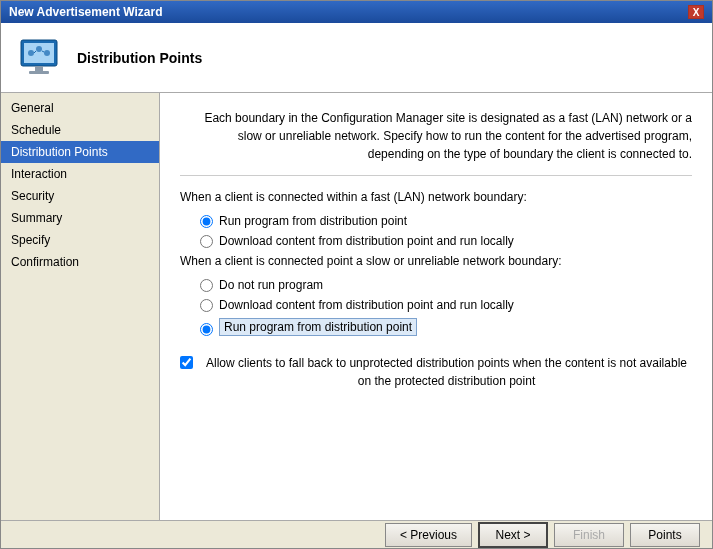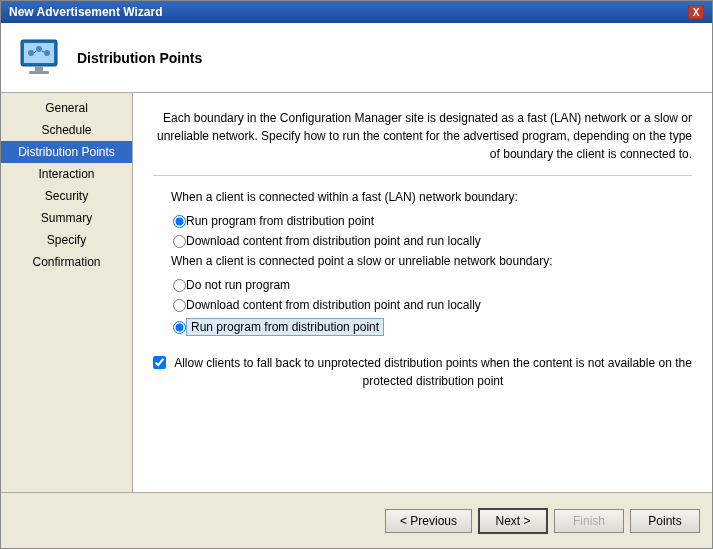--- a/index.html
+++ b/index.html
@@ -63,25 +63,24 @@
       font-size: 14px;
       font-weight: bold;
       color: #000;
     }
     .main-content {
       display: flex;
       flex: 1;
       overflow: hidden;
     }
     .sidebar {
-      width: 132px;
+      width: 159px;
       background: #ece9d8;
       border-right: 1px solid #aaa;
       padding-top: 4px;
-      text-align: center;
     }
     .sidebar-item {
       padding: 4px 10px;
       font-size: 12px;
       color: #000;
       cursor: pointer;
     }
     .sidebar-item.active {
       background: #316ac5;
       color: white;
@@ -101,29 +100,29 @@
     }
     .separator {
       border: none;
       border-top: 1px solid #ccc;
       margin: 8px 0 14px 0;
     }
     .section-label {
       font-size: 12px;
       color: #000;
       margin-bottom: 10px;
-      margin-left: 18px;
     }
     .radio-group {
       margin-left: 20px;
       margin-bottom: 6px;
     }
     .radio-item {
       display: flex;
-      align-items: center;
+      align-items: flex-end;
+      gap: 6px;
       margin-bottom: 6px;
       font-size: 12px;
     }
     .radio-item input[type="radio"] {
       margin: 0;
     }
     .highlighted-radio label {
       border: 1px solid #7da2ce;
       background: #dce9f7;
       padding: 1px 4px;
@@ -144,21 +143,21 @@
       text-align: center;
     }
     .footer {
       background: #ece9d8;
       border-top: 1px solid #aaa;
       padding: 8px 12px;
       display: flex;
       justify-content: flex-end;
       gap: 6px;
       align-items: center;
-      height: 56px;
+      height: 28px;
     }
     .btn {
       padding: 4px 14px;
       font-size: 12px;
       border: 1px solid #888;
       background: linear-gradient(to bottom, #f5f4f0, #dedad2);
       cursor: pointer;
       min-width: 70px;
       text-align: center;
       color: #000;

